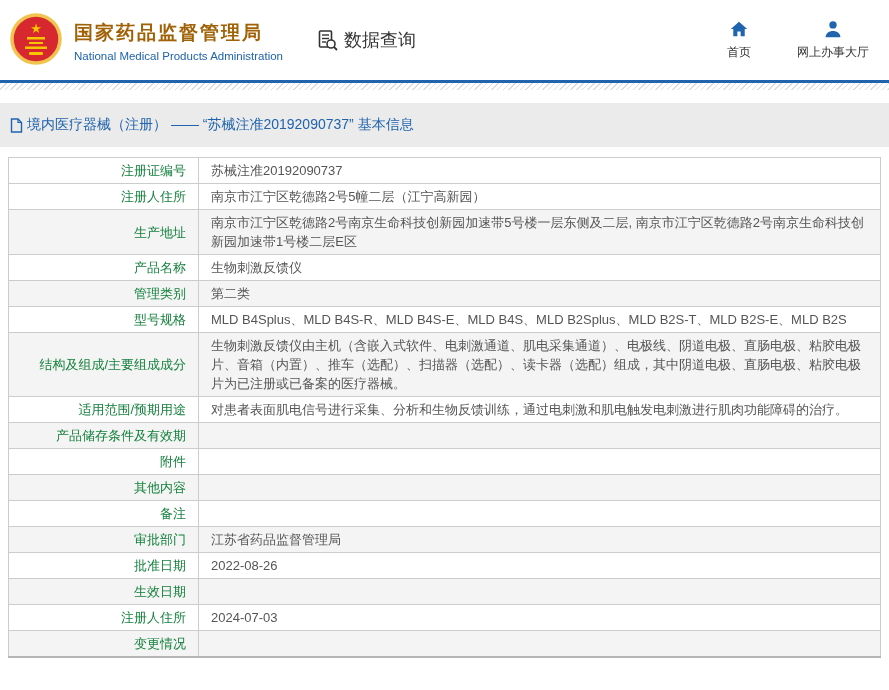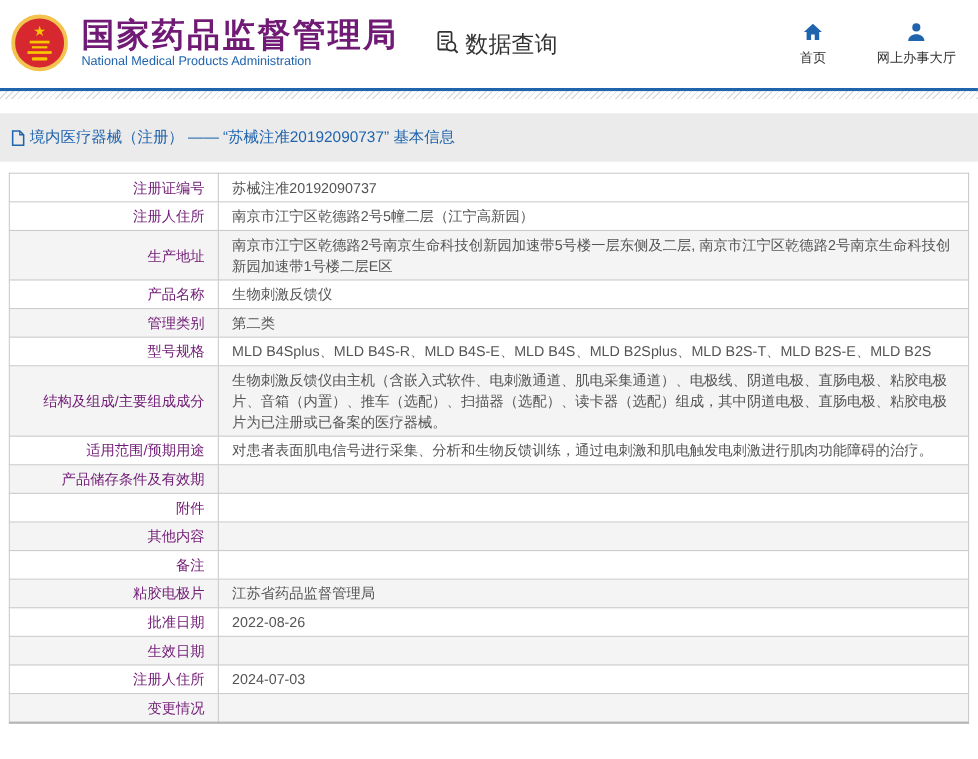--- a/index.html
+++ b/index.html
@@ -10,27 +10,27 @@
     color:#555;
   }
   
   .header {
     height:80px; background:#fff; display:flex; align-items:center;
     padding:0 20px 0 8px;
   }
   .emblem { width:56px; height:56px; flex:0 0 auto; }
   .org-block { margin-left:10px; }
   .org-cn {
-    color:#701a75; font-size:30px; font-weight:bold; letter-spacing:2px;
+    color:#a16207; font-size:19px; font-weight:bold; letter-spacing:2px;
     line-height:28px;
   }
   .org-en { color:#2064ad; font-size:11.5px; margin-top:3px; }
   .section-entry {
-    display:flex; align-items:flex-start; gap:5px; margin-left:32px;
-    color:#333; font-size:21px; cursor:pointer;
+    display:flex; align-items:flex-end; gap:5px; margin-left:32px;
+    color:#333; font-size:18px; cursor:pointer;
   }
   .header-nav { margin-left:auto; display:flex; gap:46px; }
   .nav-item {
     display:flex; flex-direction:column; align-items:center; gap:3px;
     font-size:12px; color:#333; cursor:pointer;
   }
   .blue-rule { height:3px; background:#2064ad; }
   .hatch-band {
     height:7px;
     background:repeating-linear-gradient(135deg,#ddd 0,#ddd 1px,#fff 1px,#fff 4px);
@@ -48,21 +48,21 @@
     border-collapse:collapse; table-layout:fixed;
     font-size:13px; color:#555;
     border:1px solid #ccc; border-bottom:2px solid #b5b5b5;
   }
   table.info td {
     border:1px solid #ccc; height:26px; vertical-align:middle;
     line-height:19px;
   }
   table.info tr.alt { background:#f4f4f4; }
   td.label-cell {
-    width:190px; text-align:right; padding:3px 12px 3px 4px; color:#701a75;
+    width:190px; text-align:right; padding:3px 12px 3px 4px; color:#15803d;
   }
   td.value-cell { padding:3px 12px; color:#555; word-break:break-all; }
 </style>
 </head>
 <body>
 
 <div class="header">
   <span class="emblem">
     <svg width="56" height="56" viewBox="0 0 56 56">
       <circle cx="28" cy="27" r="24" fill="#d7282f" stroke="#f2c34e" stroke-width="3.5"></circle>
@@ -167,21 +167,21 @@
       </tr>
       <tr class="alt">
         <td class="label-cell">其他内容</td>
         <td class="value-cell"></td>
       </tr>
       <tr>
         <td class="label-cell">备注</td>
         <td class="value-cell"></td>
       </tr>
       <tr class="alt">
-        <td class="label-cell">粘胶电极片</td>
+        <td class="label-cell">审批部门</td>
         <td class="value-cell">江苏省药品监督管理局</td>
       </tr>
       <tr>
         <td class="label-cell">批准日期</td>
         <td class="value-cell">2022-08-26</td>
       </tr>
       <tr class="alt">
         <td class="label-cell">生效日期</td>
         <td class="value-cell"></td>
       </tr>

